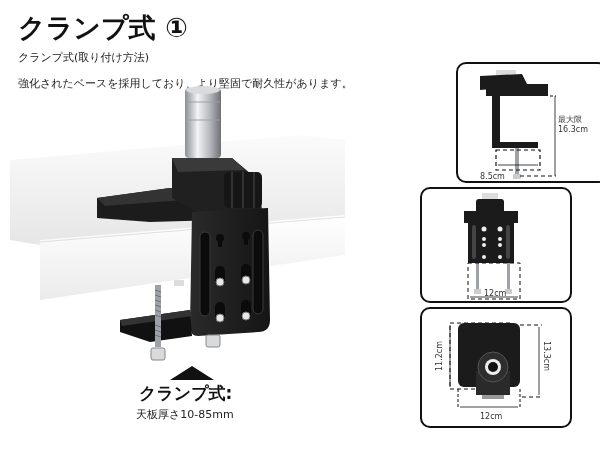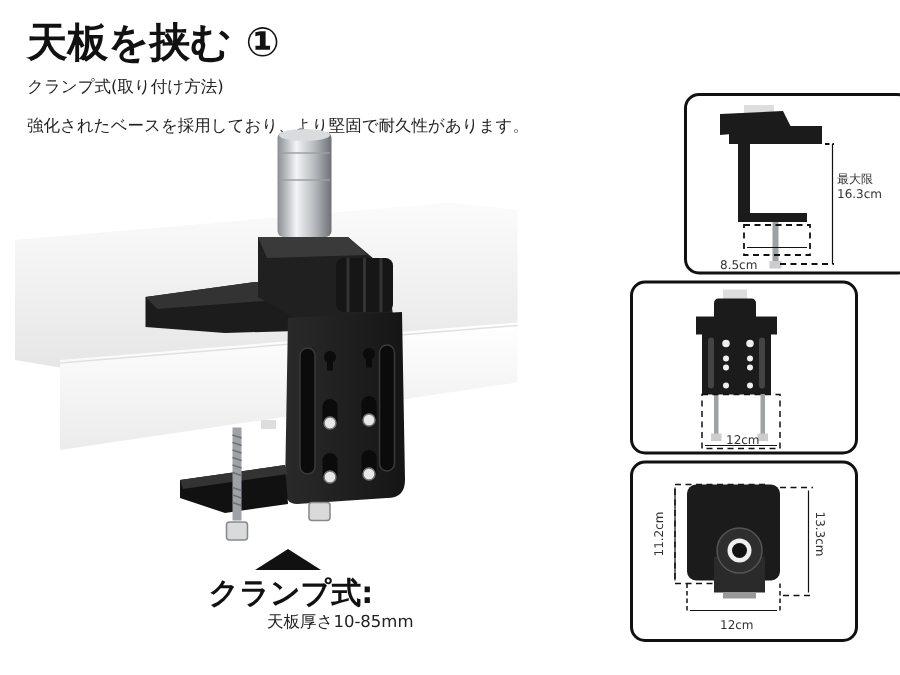--- a/index.html
+++ b/index.html
@@ -2,33 +2,33 @@
 <html><head>
 <meta charset="utf-8">
 <style>
   html,body{margin:0;padding:0;background:#fff;}
   body{width:600px;height:450px;position:relative;overflow:hidden;font-family:"DejaVu Sans","Liberation Sans",sans-serif;color:#111;}
   .title{position:absolute;left:18px;top:10px;font-size:27px;font-weight:bold;letter-spacing:0px;color:#111;white-space:nowrap;}
   .sub1{position:absolute;left:18px;top:50px;font-size:11px;color:#222;white-space:nowrap;}
   .sub2{position:absolute;left:18px;top:76px;font-size:11px;color:#222;white-space:nowrap;}
   .hero{position:absolute;left:0;top:80px;width:360px;height:290px;}
   .arrow{position:absolute;left:170px;top:366px;width:0;height:0;border-left:22px solid transparent;border-right:22px solid transparent;border-bottom:14px solid #111;}
-  .clamp-label{position:absolute;left:139px;top:382px;font-size:20px;font-weight:bold;white-space:nowrap;}
-  .clamp-range{position:absolute;left:136px;top:407px;font-size:11px;color:#222;white-space:nowrap;margin-left:42px;}
+  .clamp-label{position:absolute;left:139px;top:382px;font-size:17px;font-weight:bold;white-space:nowrap;}
+  .clamp-range{position:absolute;left:136px;top:407px;font-size:11px;color:#222;white-space:nowrap;}
   .panel{position:absolute;left:420px;width:148px;border:2px solid #111;border-radius:10px;background:#fff;overflow:hidden;}
   .p1{top:62px;height:117px;margin-left:36px;}
   .p2{top:187px;height:112px;}
   .p3{top:307px;height:117px;}
   .panel svg{position:absolute;left:0;top:0;}
   .dim{font-family:"DejaVu Sans",sans-serif;font-size:8px;fill:#333;}
 </style>
 </head>
 <body>
 
-<div class="title">天板を挟む ①</div>
+<div class="title">クランプ式 ①</div>
 <div class="sub1">クランプ式(取り付け方法)</div>
 <div class="sub2">強化されたベースを採用しており、より堅固で耐久性があります。</div>
 
 <div class="hero">
   <svg width="360" height="290" viewBox="0 0 360 290">
     <defs>
       <linearGradient id="desk" x1="0" y1="0" x2="0" y2="1">
         <stop offset="0" stop-color="#fbfbfb"></stop>
         <stop offset="1" stop-color="#e6e6e6"></stop>
       </linearGradient>

